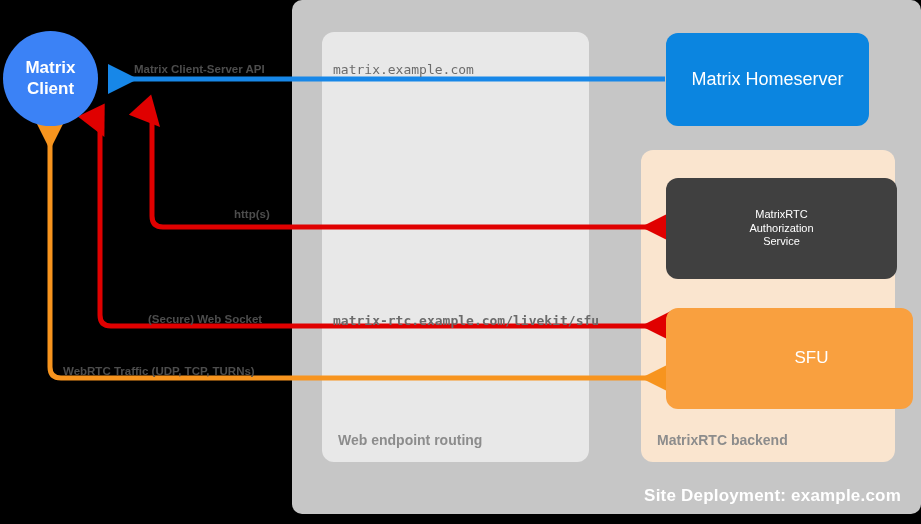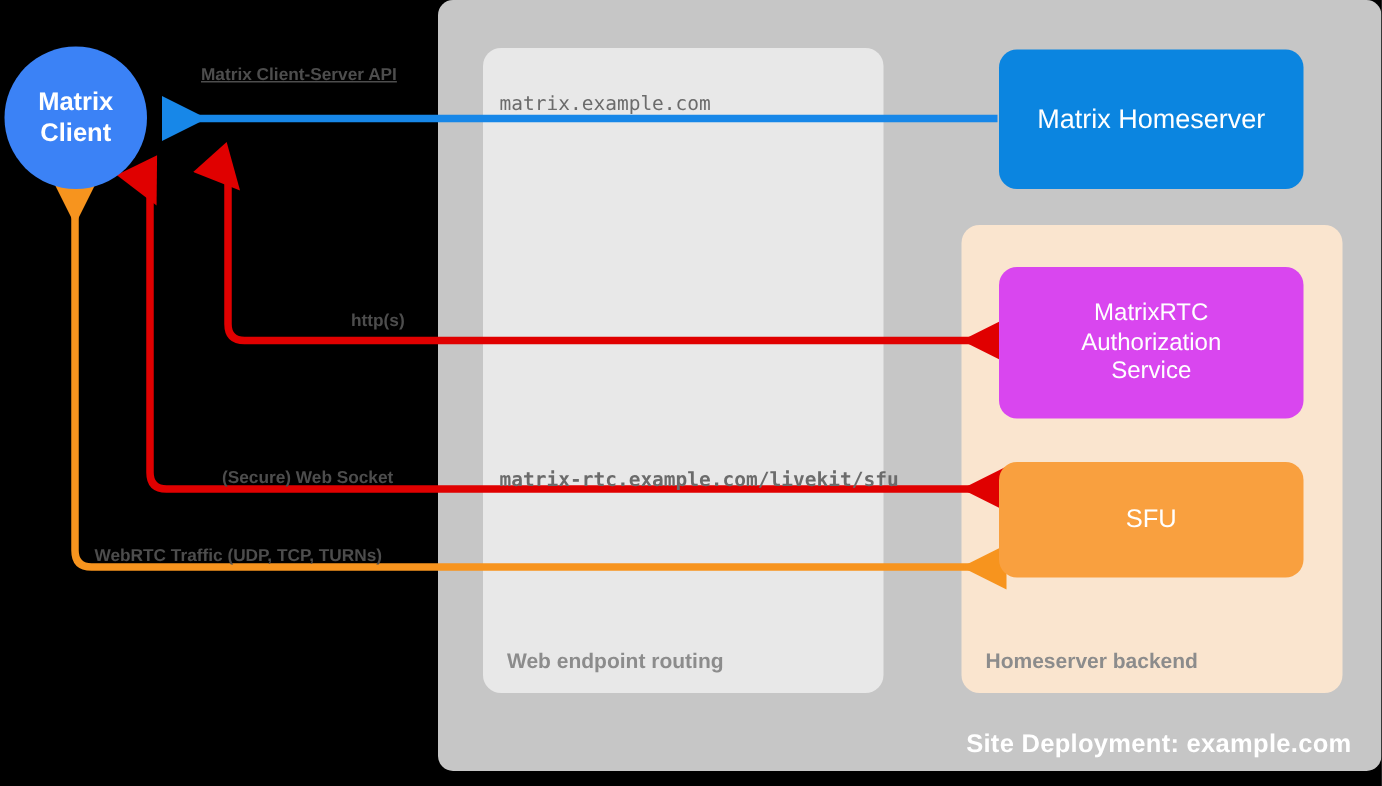--- a/index.html
+++ b/index.html
@@ -91,32 +91,33 @@
     left: 666px;
     top: 33px;
     width: 203px;
     height: 93px;
     background: #0b85e0;
     font-size: 18px;
   }
   #matrixrtc-auth-service {
     left: 666px;
     top: 178px;
-    width: 203px;
+    width: 231px;
     height: 101px;
-    background: #d946ef;
-    font-size: 16px;
+    background: #404040;
+    font-size: 11px;
   }
   #sfu {
     left: 666px;
     top: 308px;
     width: 203px;
-    height: 77px;
+    height: 101px;
     background: #f9a03f;
     font-size: 17px;
+    padding-left: 44px;
   }
   
   #matrix-client {
     position: absolute;
     left: 3px;
     top: 31px;
     width: 95px;
     height: 95px;
     border-radius: 50%;
     background: #3b82f6;
@@ -149,21 +150,21 @@
     z-index: 7;
   }
   .endpoint-label {
     position: absolute;
     font-family: "DejaVu Sans Mono", monospace;
     font-size: 13px;
     color: #6b6b6b;
     white-space: nowrap;
     z-index: 7;
   }
-  #label-cs-api   { left: 134px; top: 44px; text-decoration: underline; }
+  #label-cs-api   { left: 134px; top: 63px; }
   #label-https    { left: 234px; top: 208px; }
   #label-wss      { left: 148px; top: 313px; }
   #label-webrtc   { left: 63px;  top: 365px; }
   #endpoint-matrix { left: 333px; top: 62px; }
   #endpoint-jwt    { left: 333px; top: 208px; }
   #endpoint-sfu    { left: 333px; top: 313px; font-weight: bold; }
 </style>
 </head>
 <body>
 
@@ -171,21 +172,21 @@
 
   <div class="box" id="site-deployment">
     <span id="site-deployment-label">Site Deployment: example.com</span>
   </div>
 
   <div class="box" id="web-endpoint-routing">
     <span id="web-endpoint-routing-label">Web endpoint routing</span>
   </div>
 
   <div class="box" id="matrixrtc-backend">
-    <span id="matrixrtc-backend-label">Homeserver backend</span>
+    <span id="matrixrtc-backend-label">MatrixRTC backend</span>
   </div>
 
   <svg id="arrows" viewBox="0 0 921 524" xmlns="http://www.w3.org/2000/svg">
     <defs>
       <marker id="arrow-blue" markerWidth="7" markerHeight="7" refX="5.2" refY="3" orient="auto" markerUnits="strokeWidth">
         <path d="M6,0 L6,6 L0,3 z" fill="#1787e8"></path>
       </marker>
       <marker id="arrow-red-left" markerWidth="7" markerHeight="7" refX="5.2" refY="3" orient="auto" markerUnits="strokeWidth">
         <path d="M6,0 L6,6 L0,3 z" fill="#e00000"></path>
       </marker>

